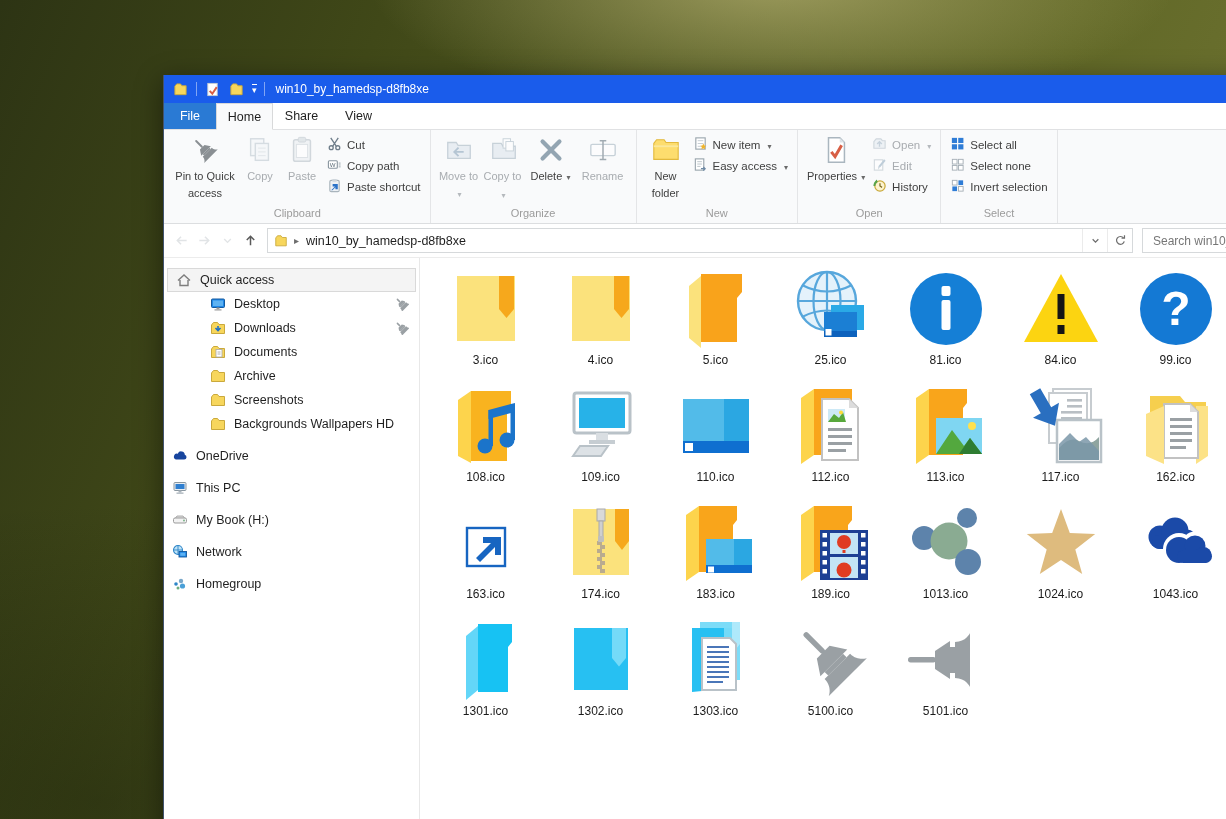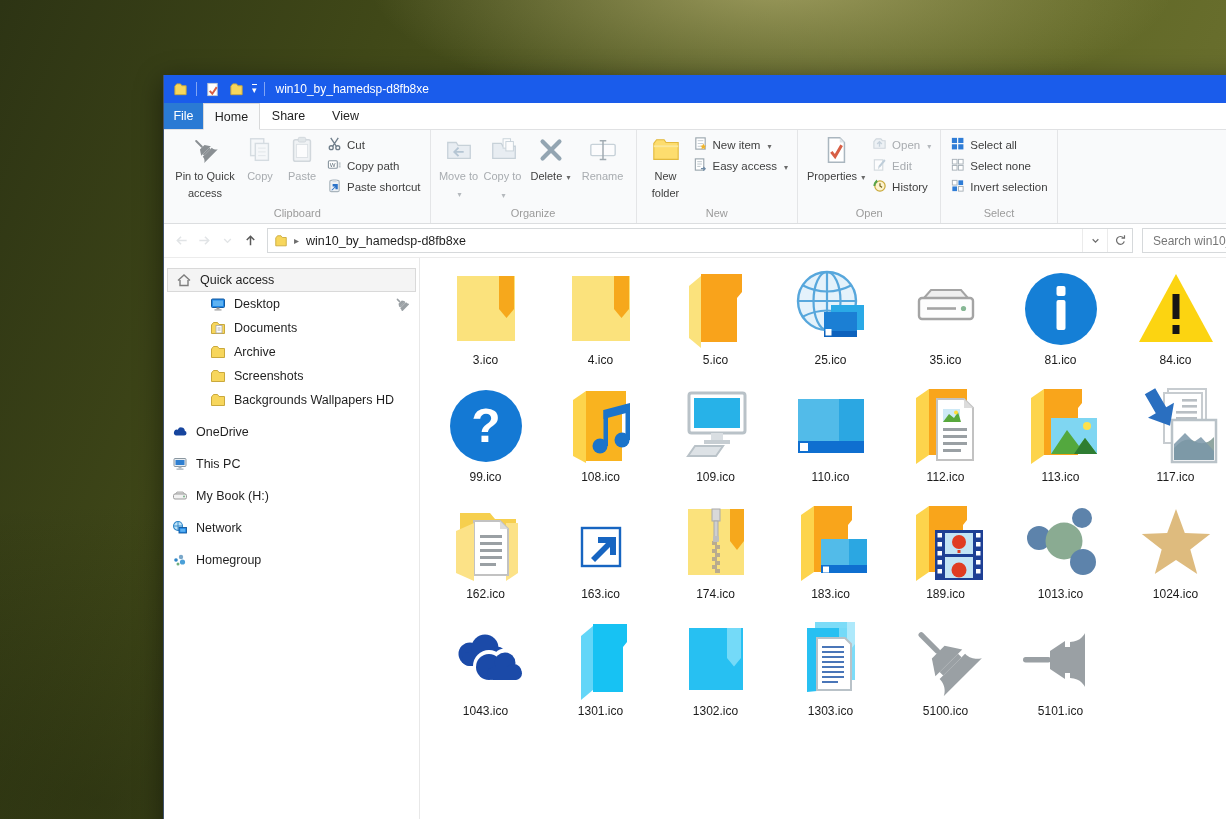--- a/index.html
+++ b/index.html
@@ -13,21 +13,21 @@
     display:flex;flex-direction:column;border-left:1px solid #42536e;box-shadow:0 6px 26px rgba(0,0,0,.45);}
   
   .titlebar{height:28px;background:#1a5ceb;display:flex;align-items:center;padding:0 8px;gap:7px;flex:none;}
   .qat-btn{display:flex;align-items:center;justify-content:center;width:17px;height:17px;}
   .qat-btn svg{width:15px;height:15px;display:block;}
   .qsep{width:1px;height:14px;background:rgba(255,255,255,.45);}
   .chev{color:#fff;font-size:9px;line-height:9px;border-top:1px solid #fff;padding-top:1px;}
   .title{color:#fff;font-size:12px;margin-left:4px;white-space:nowrap;}
   
   .tabrow{height:26px;background:#fff;display:flex;align-items:stretch;flex:none;border-bottom:1px solid #e0e1e3;}
-  .file-tab{width:39px;background:#2a7ad4;color:#fff;font-size:12.5px;display:flex;align-items:center;justify-content:center;}
+  .file-tab{width:52px;background:#2a7ad4;color:#fff;font-size:12.5px;display:flex;align-items:center;justify-content:center;}
   .tab{min-width:57px;font-size:12.5px;color:#1f1f1f;display:flex;align-items:center;justify-content:center;margin-left:0;box-sizing:border-box;}
   .tab.selected{background:#f9fafb;border:1px solid #d8d9da;border-bottom:1px solid #f9fafb;margin-bottom:-1px;z-index:2;}
   
   .ribbon{height:93px;background:#f9fafb;display:flex;flex:none;border-bottom:1px solid #dcdee0;padding-left:1px;}
   .rgroup{display:flex;flex-direction:column;border-right:1px solid #e4e5e7;}
   .rgroup-body{flex:1;display:flex;align-items:stretch;gap:1px;padding:3px 6px 0 6px;}
   .rgroup-label{height:17px;text-align:center;font-size:11px;color:#9b9b9b;line-height:14px;flex:none;}
   .rlarge{display:flex;flex-direction:column;align-items:center;padding:1px 2px 0;box-sizing:border-box;}
   .rlarge .ric{width:32px;height:32px;display:flex;align-items:center;justify-content:center;flex:none;}
   .rlarge .ric svg{width:30px;height:30px;}
@@ -434,20 +434,37 @@
                   <path d="M6 5.5l3-2v9l-3-2z"></path>
                   <rect x="9" y="4.5" width="1.5" height="7"></rect>
                   <path d="M10.5 3.5c3 0 4-1.5 4-1.5v12s-1-1.5-4-1.5z"></path>
                 </g>
               </svg></span>
           </div>
           <div class="srow">
             <span style="display: flex;">
               <svg viewBox="0 0 16 16">
                 <path d="M1.5 5l2-2.5h4L9 4.5h5.5v9H1.5z" fill="#f7d65c" stroke="#caa93c"></path>
+                <path d="M8 6v4M5.5 8L8 10.5 10.5 8" stroke="#1d6fc4" stroke-width="1.6" fill="none"></path>
+              </svg>
+            </span>
+            <span>Downloads</span>
+            <span class="spin"><svg viewBox="0 0 16 16">
+                <g transform="rotate(45 8 8)" fill="#9aa0a4">
+                  <rect x="1" y="7.2" width="5" height="1.6" rx=".8"></rect>
+                  <path d="M6 5.5l3-2v9l-3-2z"></path>
+                  <rect x="9" y="4.5" width="1.5" height="7"></rect>
+                  <path d="M10.5 3.5c3 0 4-1.5 4-1.5v12s-1-1.5-4-1.5z"></path>
+                </g>
+              </svg></span>
+          </div>
+          <div class="srow">
+            <span style="display: flex;">
+              <svg viewBox="0 0 16 16">
+                <path d="M1.5 5l2-2.5h4L9 4.5h5.5v9H1.5z" fill="#f7d65c" stroke="#caa93c"></path>
                 <rect x="6" y="5.5" width="6" height="7.5" fill="#fff" stroke="#a9a9a9" stroke-width=".8"></rect>
                 <path d="M7.5 8h3M7.5 10h3" stroke="#9b9b9b" stroke-width=".8"></path>
               </svg>
             </span>
             <span>Documents</span>
           </div>
           <div class="srow">
             <span style="display: flex;">
               <svg viewBox="0 0 16 16">
                 <path d="M1.5 5l2-2.5h4L9 4.5h5.5v9H1.5z" fill="#f7d65c" stroke="#caa93c"></path>
@@ -560,31 +577,20 @@
                   <ellipse cx="38" cy="34" rx="13.5" ry="29"></ellipse>
                   <path d="M13 18q25 13 50 0M13 50q25-13 50 0"></path>
                 </g>
                 <rect x="42" y="38" width="33" height="25" fill="#2aa9e6"></rect>
                 <rect x="35" y="45" width="33" height="23" fill="#1b7fd4"></rect>
                 <rect x="35" y="64" width="33" height="6" fill="#0d62bd"></rect>
                 <rect x="36.5" y="62" width="6" height="6.5" fill="#fff"></rect>
               </svg>
             </div>
             <div class="flabel">25.ico</div>
-          </div>
-          <div class="cell">
-            <div class="icon84">
-              <svg viewBox="0 0 84 84">
-                <path d="M20 31l7-8h30l7 8z" fill="#efefef" stroke="#a4a4a4" stroke-width="2"></path>
-                <rect x="15" y="31" width="54" height="21" rx="3" fill="#fdfdfd" stroke="#a4a4a4" stroke-width="2.4"></rect>
-                <path d="M23 41.5h29" stroke="#a4a4a4" stroke-width="2.6"></path>
-                <circle cx="59.5" cy="41.5" r="2.6" fill="#86b794"></circle>
-              </svg>
-            </div>
-            <div class="flabel">35.ico</div>
           </div>
           <div class="cell">
             <div class="icon84">
               <svg viewBox="0 0 84 84">
                 <circle cx="42" cy="42" r="36" fill="#157fd6"></circle>
                 <rect x="37.5" y="19" width="9" height="10" rx="2" fill="#fff"></rect>
                 <rect x="37.5" y="33" width="9" height="30" rx="2" fill="#fff"></rect>
               </svg>
             </div>
             <div class="flabel">81.ico</div>

